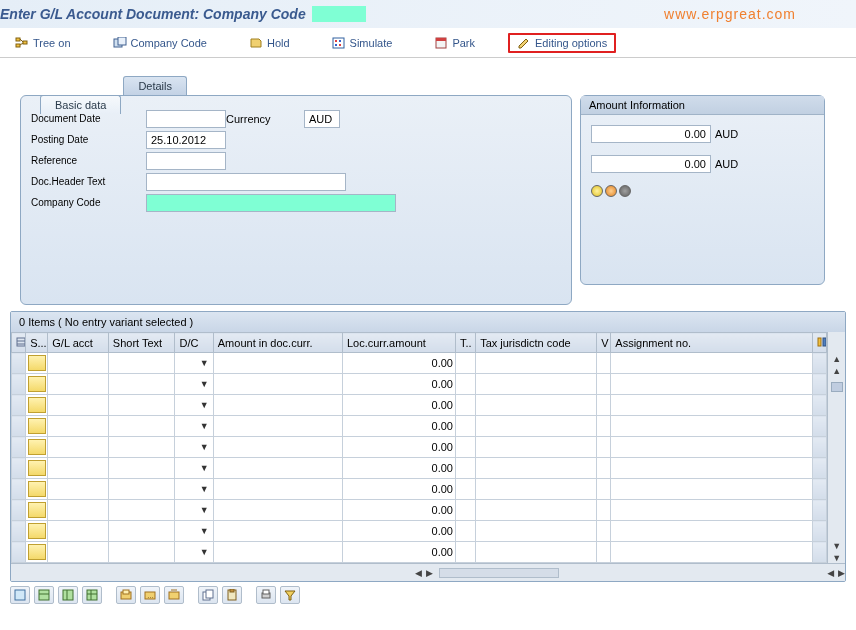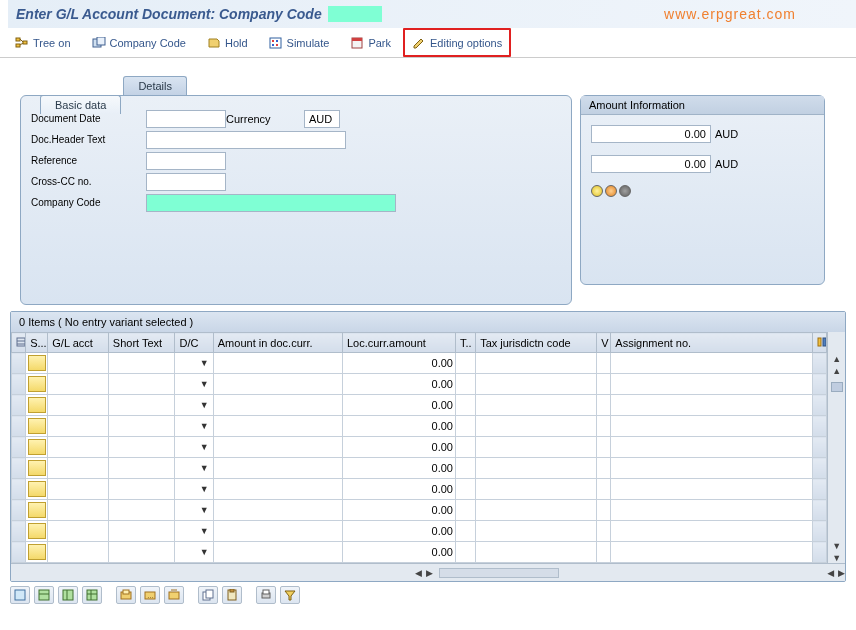--- a/index.html
+++ b/index.html
@@ -10,47 +10,46 @@
     background: #fff;
     width: 856px;
     height: 630px;
     overflow: hidden;
   }
   .title-bar {
     background: linear-gradient(to right, #e5eef7, #f0f5fb);
     height: 28px;
     display: flex;
     align-items: center;
-    padding-left: 8px;
     color: #3a5a8f;
     font-weight: bold;
     font-style: italic;
     font-size: 14px;
-    margin-left: 8px;
   }
   .title-bar .highlight {
     background: #7fffd4;
     width: 54px;
     height: 16px;
     margin-left: 6px;
   }
   .watermark {
     position: absolute;
     right: 60px;
     top: 6px;
     color: #f08030;
     font-size: 14px;
     letter-spacing: 1px;
   }
   .toolbar {
     height: 30px;
     border-bottom: 1px solid #ccc;
     display: flex;
+    align-items: center;
     padding: 0 6px;
-    gap: 3px;
+    gap: 24px;
   }
   .tool-btn {
     display: inline-flex;
     align-items: center;
     padding: 3px 8px;
     border: 1px solid transparent;
     border-radius: 1px;
     color: #34568b;
     cursor: pointer;
     font-size: 11px;
@@ -240,30 +239,30 @@
 
 <div class="main-area" style="padding-top:0;">
   <div class="panel left">
     <div class="form-row">
       <span class="form-label">Document Date</span>
       <input class="txt w80" value="" style="">
       <span class="form-label2">Currency</span>
       <input class="txt w50" value="AUD" style="">
     </div>
     <div class="form-row">
-      <span class="form-label">Doc.Header Text</span>
-      <input class="txt w200" value="" style="">
+      <span class="form-label">Posting Date</span>
+      <input class="txt w80" value="25.10.2012" style="">
     </div>
     <div class="form-row">
       <span class="form-label">Reference</span>
       <input class="txt w80" value="" style="">
     </div>
     <div class="form-row">
-      <span class="form-label">Cross-CC no.</span>
-      <input class="txt w80" value="" style="">
+      <span class="form-label">Doc.Header Text</span>
+      <input class="txt w200" value="" style="">
     </div>
     <div class="form-row">
       <span class="form-label">Company Code</span>
       <input class="txt hl-cyan" value="" style="">
     </div>
   </div>
 
   <div class="panel right">
     <div class="group-title">Amount Information</div>
     <div class="amt-box">

